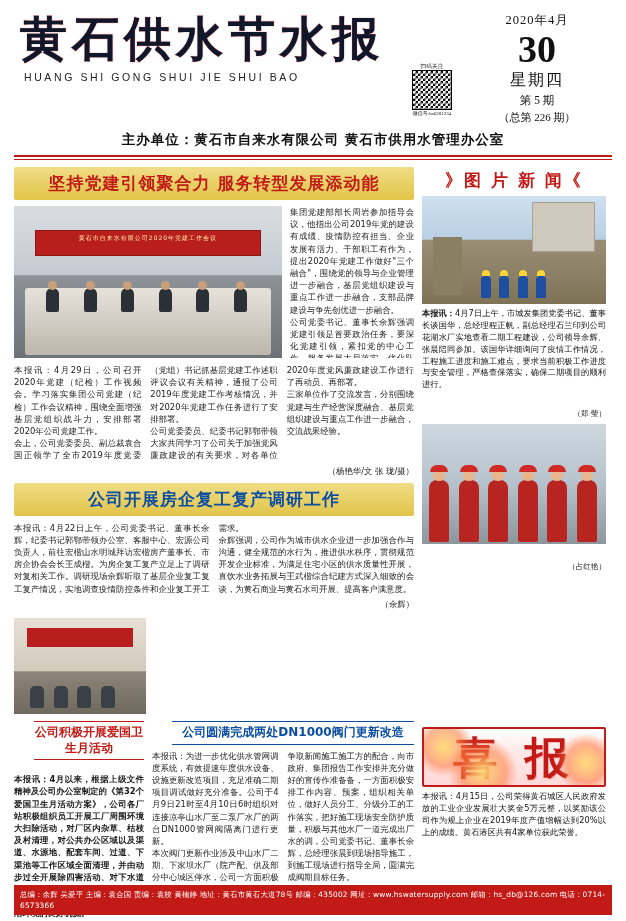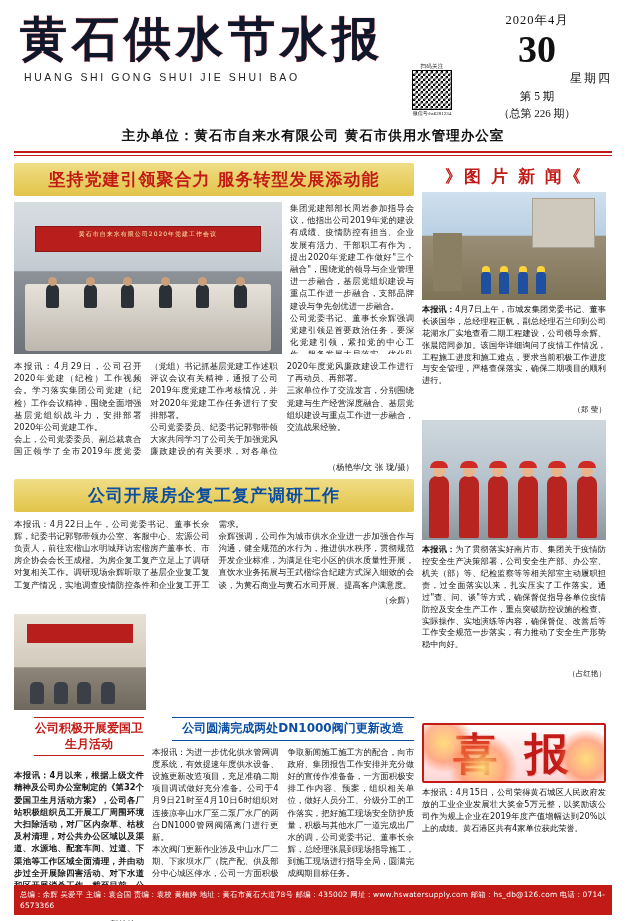--- a/index.html
+++ b/index.html
@@ -24,21 +24,21 @@
   }
   .mast-pinyin {
     margin-top:8px; margin-left:10px;
     font-family:"Liberation Sans", sans-serif;
     font-size:10.5px; letter-spacing:2.6px; color:#222;
   }
   .mast-right { width:150px; text-align:center; padding-top:2px; position:relative; }
   .mast-date { font-size:12.5px; color:#111; letter-spacing:1px; }
   .mast-bigday { font-size:38px; font-weight:700; line-height:1; margin:1px 0 2px 0; color:#111;
     font-family:"Liberation Serif", serif; }
-  .mast-week { font-size:12px; letter-spacing:2px;text-align:right; }
+  .mast-week { font-size:16px; letter-spacing:2px; }
   .mast-issue { font-size:11.5px; margin-top:2px; }
   .mast-total { font-size:11px; margin-top:2px; }
   .qr-wrap { position:absolute; left:-58px; top:52px; text-align:center; width:56px; }
   .qr {
     width:40px; height:40px; margin:0 auto;
     background-image:
       linear-gradient(45deg,#000 25%,transparent 25%,transparent 75%,#000 75%),
       linear-gradient(45deg,#000 25%,transparent 25%,transparent 75%,#000 75%);
     background-size:5px 5px; background-position:0 0,2.5px 2.5px;
     background-color:#fff; border:1px solid #000;
@@ -263,23 +263,20 @@
 
       <div class="ph ph-volunteer" style="margin-top:5px;">
         <div class="v" style="left:4%;"></div>
         <div class="v" style="left:20%;"></div>
         <div class="v" style="left:36%;"></div>
         <div class="v" style="left:52%;"></div>
         <div class="v" style="left:68%;"></div>
         <div class="v" style="left:84%;"></div>
       </div>
 
-      <div class="cap">
-        <span class="lead">本报讯：</span><span>为了贯彻落实好南片市、集团关于疫情防控安全生产决策部署，公司安全生产部、办公室、机关（部）等、纪检监察等等相关部室主动履职担责，过全面落实以来，扎实压实了工作落实。通过"查、问、谈"等方式，确保督促指导各单位疫情防控及安全生产工作，重点突破防控设施的检查、实际操作、实地演练等内容，确保督促、改善后等工作安全规范一步落实，有力推动了安全生产形势稳中向好。</span>
-      </div>
       <div class="capline">（占红艳）</div>
     </div>
   </div>
 
   <div class="bottom-cols">
 
     <div class="bc1">
       <div class="small-title red">公司积极开展爱国卫生月活动</div>
       <div class="article-body" style="margin-top:13px; max-height:150px; overflow:hidden;font-weight:bold;">本报讯：4月以来，根据上级文件精神及公司办公室制定的《第32个爱国卫生月活动方案》，公司各厂站积极组织员工开展工厂周围环境大扫除活动，对厂区内杂草、枯枝及村清理，对公共办公区域以及渠道、水源地、配套车间、过道、下渠池等工作区域全面清理，并由动步过全开展除四害活动、对下水道和区开展消杀工作。截至目前，公司党委书记、董事长余辉对厂区清洁环境的良好机掘。</div>
       <div class="article-body sign">（郭培培）</div>

